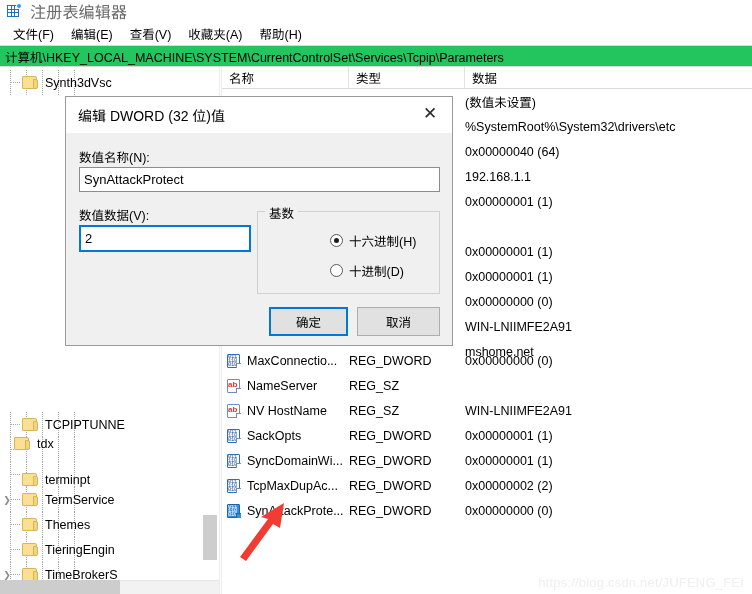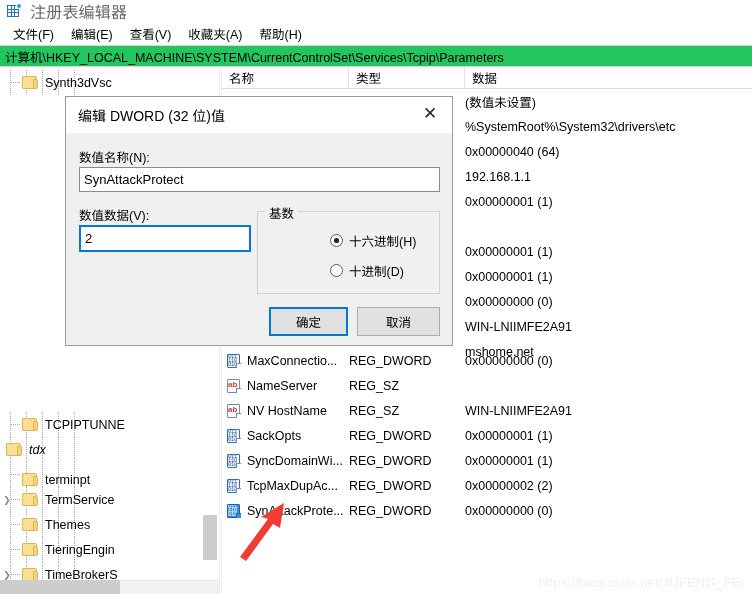--- a/index.html
+++ b/index.html
@@ -407,21 +407,21 @@
               <span class="tlabel">TCPIPTUNNE</span>
             </span>
           </div>
           <div class="tnode" style="top: 370px;">
             <span class="guide" style="left: 10px;"></span>
             <span class="guide" style="left: 26px;"></span>
             <span class="guide" style="left: 42px;"></span>
             <span class="guide" style="left: 58px;"></span>
             <span class="guide" style="left: 74px;"></span>
             <span class="stub" style="left: 10px; width: 10px;"></span>
-            <span style="position: absolute; left: 6px; display: flex; align-items: center; height: 25px; font-style: italic;">
+            <span style="position: absolute; left: 14px; display: flex; height: 25px;">
               <span class="folder">
                 <span class="back"></span>
                 <span class="tab"></span>
               </span>
               <span class="tlabel">tdx</span>
             </span>
           </div>
           <div class="tnode" style="top: 395px;">
             <span class="guide" style="left: 10px;"></span>
             <span class="guide" style="left: 26px;"></span>

